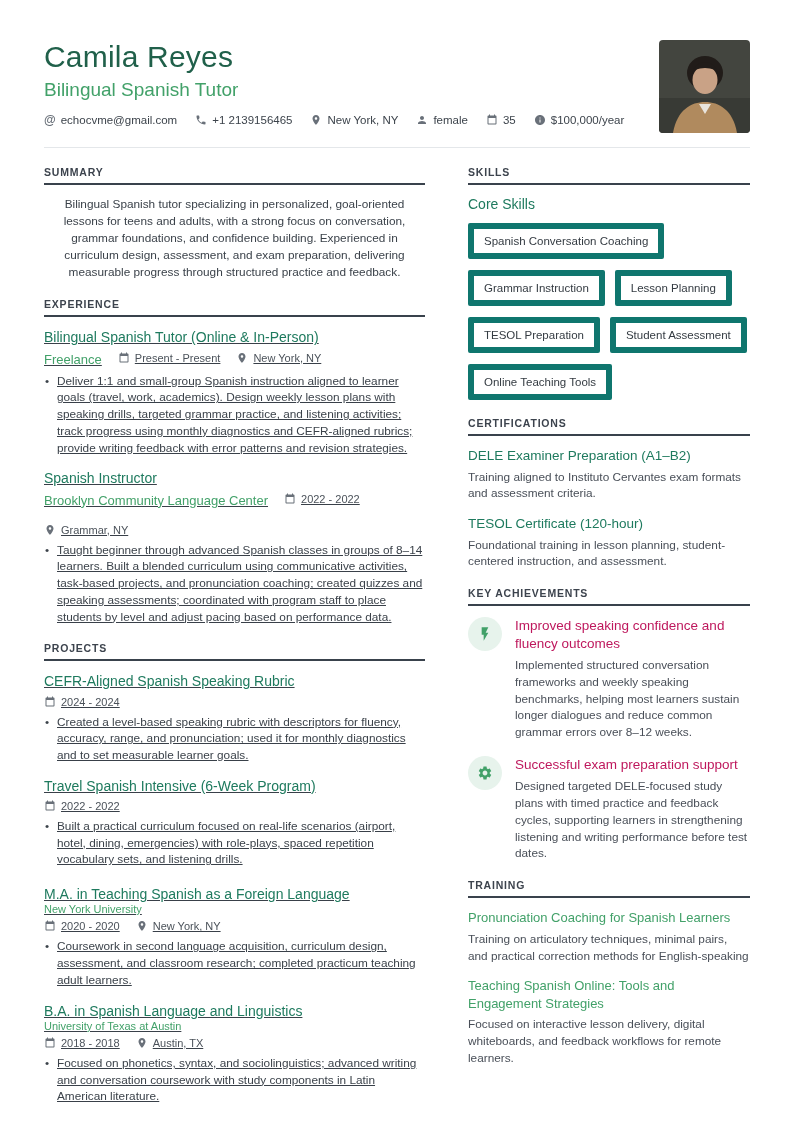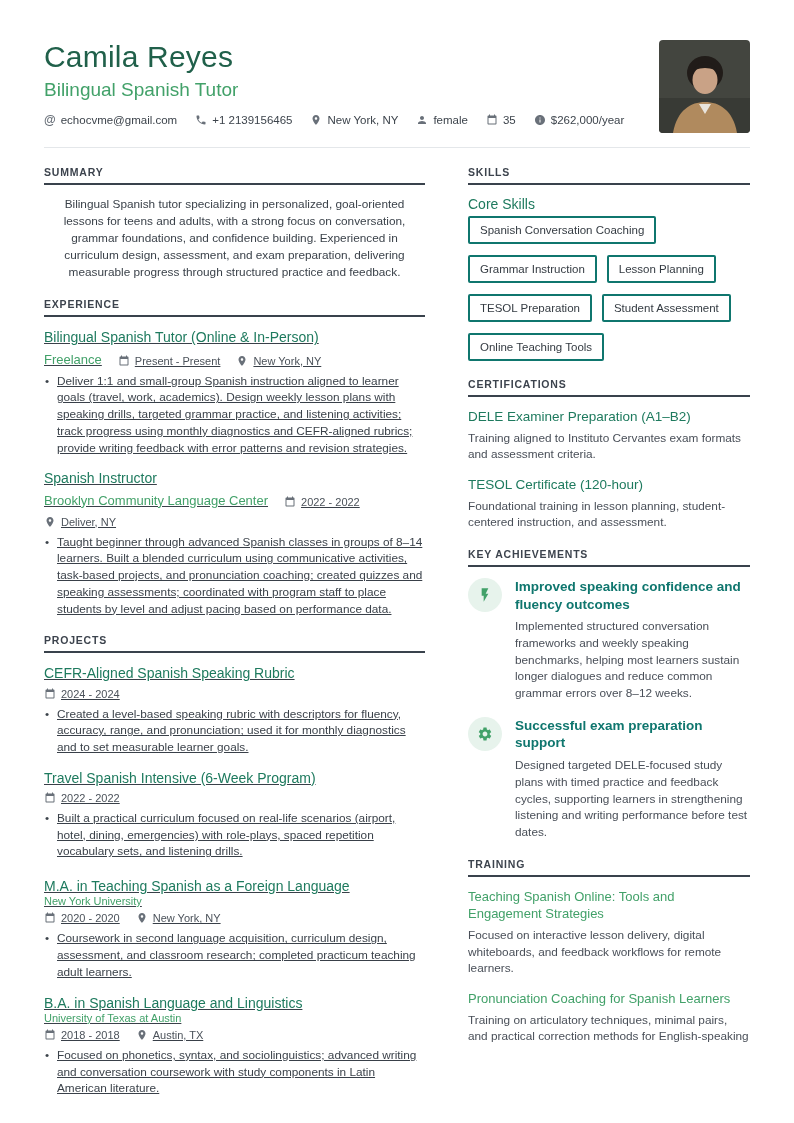--- a/index.html
+++ b/index.html
@@ -40,46 +40,46 @@
            padding-bottom:5px; margin-bottom:11px; }
 
   .body-text { font-size:11.8px; line-height:1.45; color:#3b424a;text-align:center; }
 
   .item { margin-bottom:13px;text-decoration:underline; }
   .item:last-child { margin-bottom:2px; }
   .item-title { font-size:14px; font-weight:500; color:#1e7a5e; line-height:1.3; }
   .accent { color:#42a169; }
   .company { font-size:13px; }
   .school { font-size:11px; }
-  .meta-row { display:flex; flex-wrap:wrap; align-items:flex-end; gap:8px 16px;
+  .meta-row { display:flex; flex-wrap:wrap; align-items:flex-start; gap:16px 16px;
               margin-top:5px; font-size:11px; color:#4b525a; }
   .meta { display:inline-flex; align-items:center; gap:5px; }
   .bullets { margin-top:6px; padding-left:13px; list-style:none; }
   .bullets li { position:relative; font-size:11.8px; line-height:1.42; color:#3b424a; margin-bottom:3px; }
   .bullets li::before { content:"•"; position:absolute; left:-12px; color:#3b424a; }
 
   
-  .group-title { font-size:14px; font-weight:500; color:#1e7a5e; margin-bottom:4px; }
+  .group-title { font-size:14px; font-weight:500; color:#1e7a5e; margin-bottom:11px; }
   .chips { display:flex; flex-wrap:wrap; gap:11px 10px; }
-  .chip { border:2px solid #0f766e; border-radius:2px; padding:6px 10px;
+  .chip { border:6px solid #0f766e; border-radius:2px; padding:6px 10px;
           font-size:11.5px; color:#343b42; white-space:nowrap; }
 
   
   .cert { margin-bottom:13px; }
   .cert-name { font-size:13.5px; font-weight:500; color:#1e7a5e; margin-bottom:4px; line-height:1.3; }
   .desc { font-size:11.8px; line-height:1.42; color:#494f58; }
   .training-item { margin-bottom:13px; }
   .training-title { font-size:13px; font-weight:500; color:#42a169; line-height:1.35; margin-bottom:4px; }
 
   
   .ach { display:flex; gap:13px; margin-bottom:15px; }
   .ach-ic { width:34px; height:34px; border-radius:50%; background:#e7f3ec;
             display:flex; align-items:center; justify-content:center; flex-shrink:0; }
   .ach-ic svg { width:16px; height:16px; fill:#42a169; }
-  .ach-title { font-size:13.5px; font-weight:700; color:#0f766e; line-height:1.3; margin-bottom:5px; }
+  .ach-title { font-size:13.5px; font-weight:400; color:#be185d; line-height:1.3; margin-bottom:5px; }
 </style>
 </head>
 <body>
 
 <svg width="0" height="0" style="position:absolute" aria-hidden="true">
   <defs>
     <symbol id="i-phone" viewBox="0 0 24 24">
         <path d="M6.62 10.79c1.44 2.83 3.76 5.14 6.59 6.59l2.2-2.2c.27-.27.67-.36 1.02-.24 1.12.37 2.33.57 3.57.57.55 0 1 .45 1 1V20c0 .55-.45 1-1 1-9.39 0-17-7.61-17-17 0-.55.45-1 1-1h3.5c.55 0 1 .45 1 1 0 1.25.2 2.45.57 3.57.11.35.03.74-.25 1.02l-2.2 2.2z"></path>
       </symbol>
     <symbol id="i-pin" viewBox="0 0 24 24">
@@ -135,21 +135,21 @@
         <span class="contact">
           <svg class="ic">
               <use href="#i-cal"></use>
             </svg>
           <span>35</span>
         </span>
         <span class="contact">
           <svg class="ic">
               <use href="#i-info"></use>
             </svg>
-          <span>$262,000/year</span>
+          <span>$100,000/year</span>
         </span>
       </div>
     </div>
     <div class="photo">
       <svg viewBox="0 0 91 93" width="91" height="93">
         <rect width="91" height="93" fill="#43453f"></rect>
         <rect y="58" width="91" height="35" fill="#383a35"></rect>
         <ellipse cx="46" cy="33" rx="18" ry="17" fill="#211c19"></ellipse>
         <ellipse cx="46" cy="40" rx="12.5" ry="14" fill="#c9a286"></ellipse>
         <path d="M33 34 q3 -12 13 -12 q10 0 13 12 q-2 -6 -13 -6 q-11 0 -13 6 Z" fill="#211c19"></path>
@@ -200,21 +200,21 @@
             <span class="meta">
               <svg class="ic">
                   <use href="#i-cal"></use>
                 </svg>
               <span>2022 - 2022</span>
             </span>
             <span class="meta">
               <svg class="ic">
                   <use href="#i-pin"></use>
                 </svg>
-              <span>Deliver, NY</span>
+              <span>Grammar, NY</span>
             </span>
           </div>
           <ul class="bullets">
             <li>Taught beginner through advanced Spanish classes in groups of 8–14 learners. Built a blended curriculum using communicative activities, task-based projects, and pronunciation coaching; created quizzes and speaking assessments; coordinated with program staff to place students by level and adjust pacing based on performance data.</li>
           </ul>
         </div>
       </section>
 
       <section class="section">
         <h2 class="sec-h">PROJECTS</h2>
@@ -348,25 +348,25 @@
           <div>
             <div class="ach-title">Successful exam preparation support</div>
             <div class="desc">Designed targeted DELE-focused study plans with timed practice and feedback cycles, supporting learners in strengthening listening and writing performance before test dates.</div>
           </div>
         </div>
       </section>
 
       <section class="section">
         <h2 class="sec-h">TRAINING</h2>
         <div class="training-item">
+          <div class="training-title">Pronunciation Coaching for Spanish Learners</div>
+          <div class="desc">Training on articulatory techniques, minimal pairs, and practical correction methods for English-speaking</div>
+        </div>
+        <div class="training-item">
           <div class="training-title">Teaching Spanish Online: Tools and Engagement Strategies</div>
           <div class="desc">Focused on interactive lesson delivery, digital whiteboards, and feedback workflows for remote learners.</div>
         </div>
-        <div class="training-item">
-          <div class="training-title">Pronunciation Coaching for Spanish Learners</div>
-          <div class="desc">Training on articulatory techniques, minimal pairs, and practical correction methods for English-speaking</div>
-        </div>
       </section>
 
     </div>
   </div>
 
 </div>
 
 </body></html>

